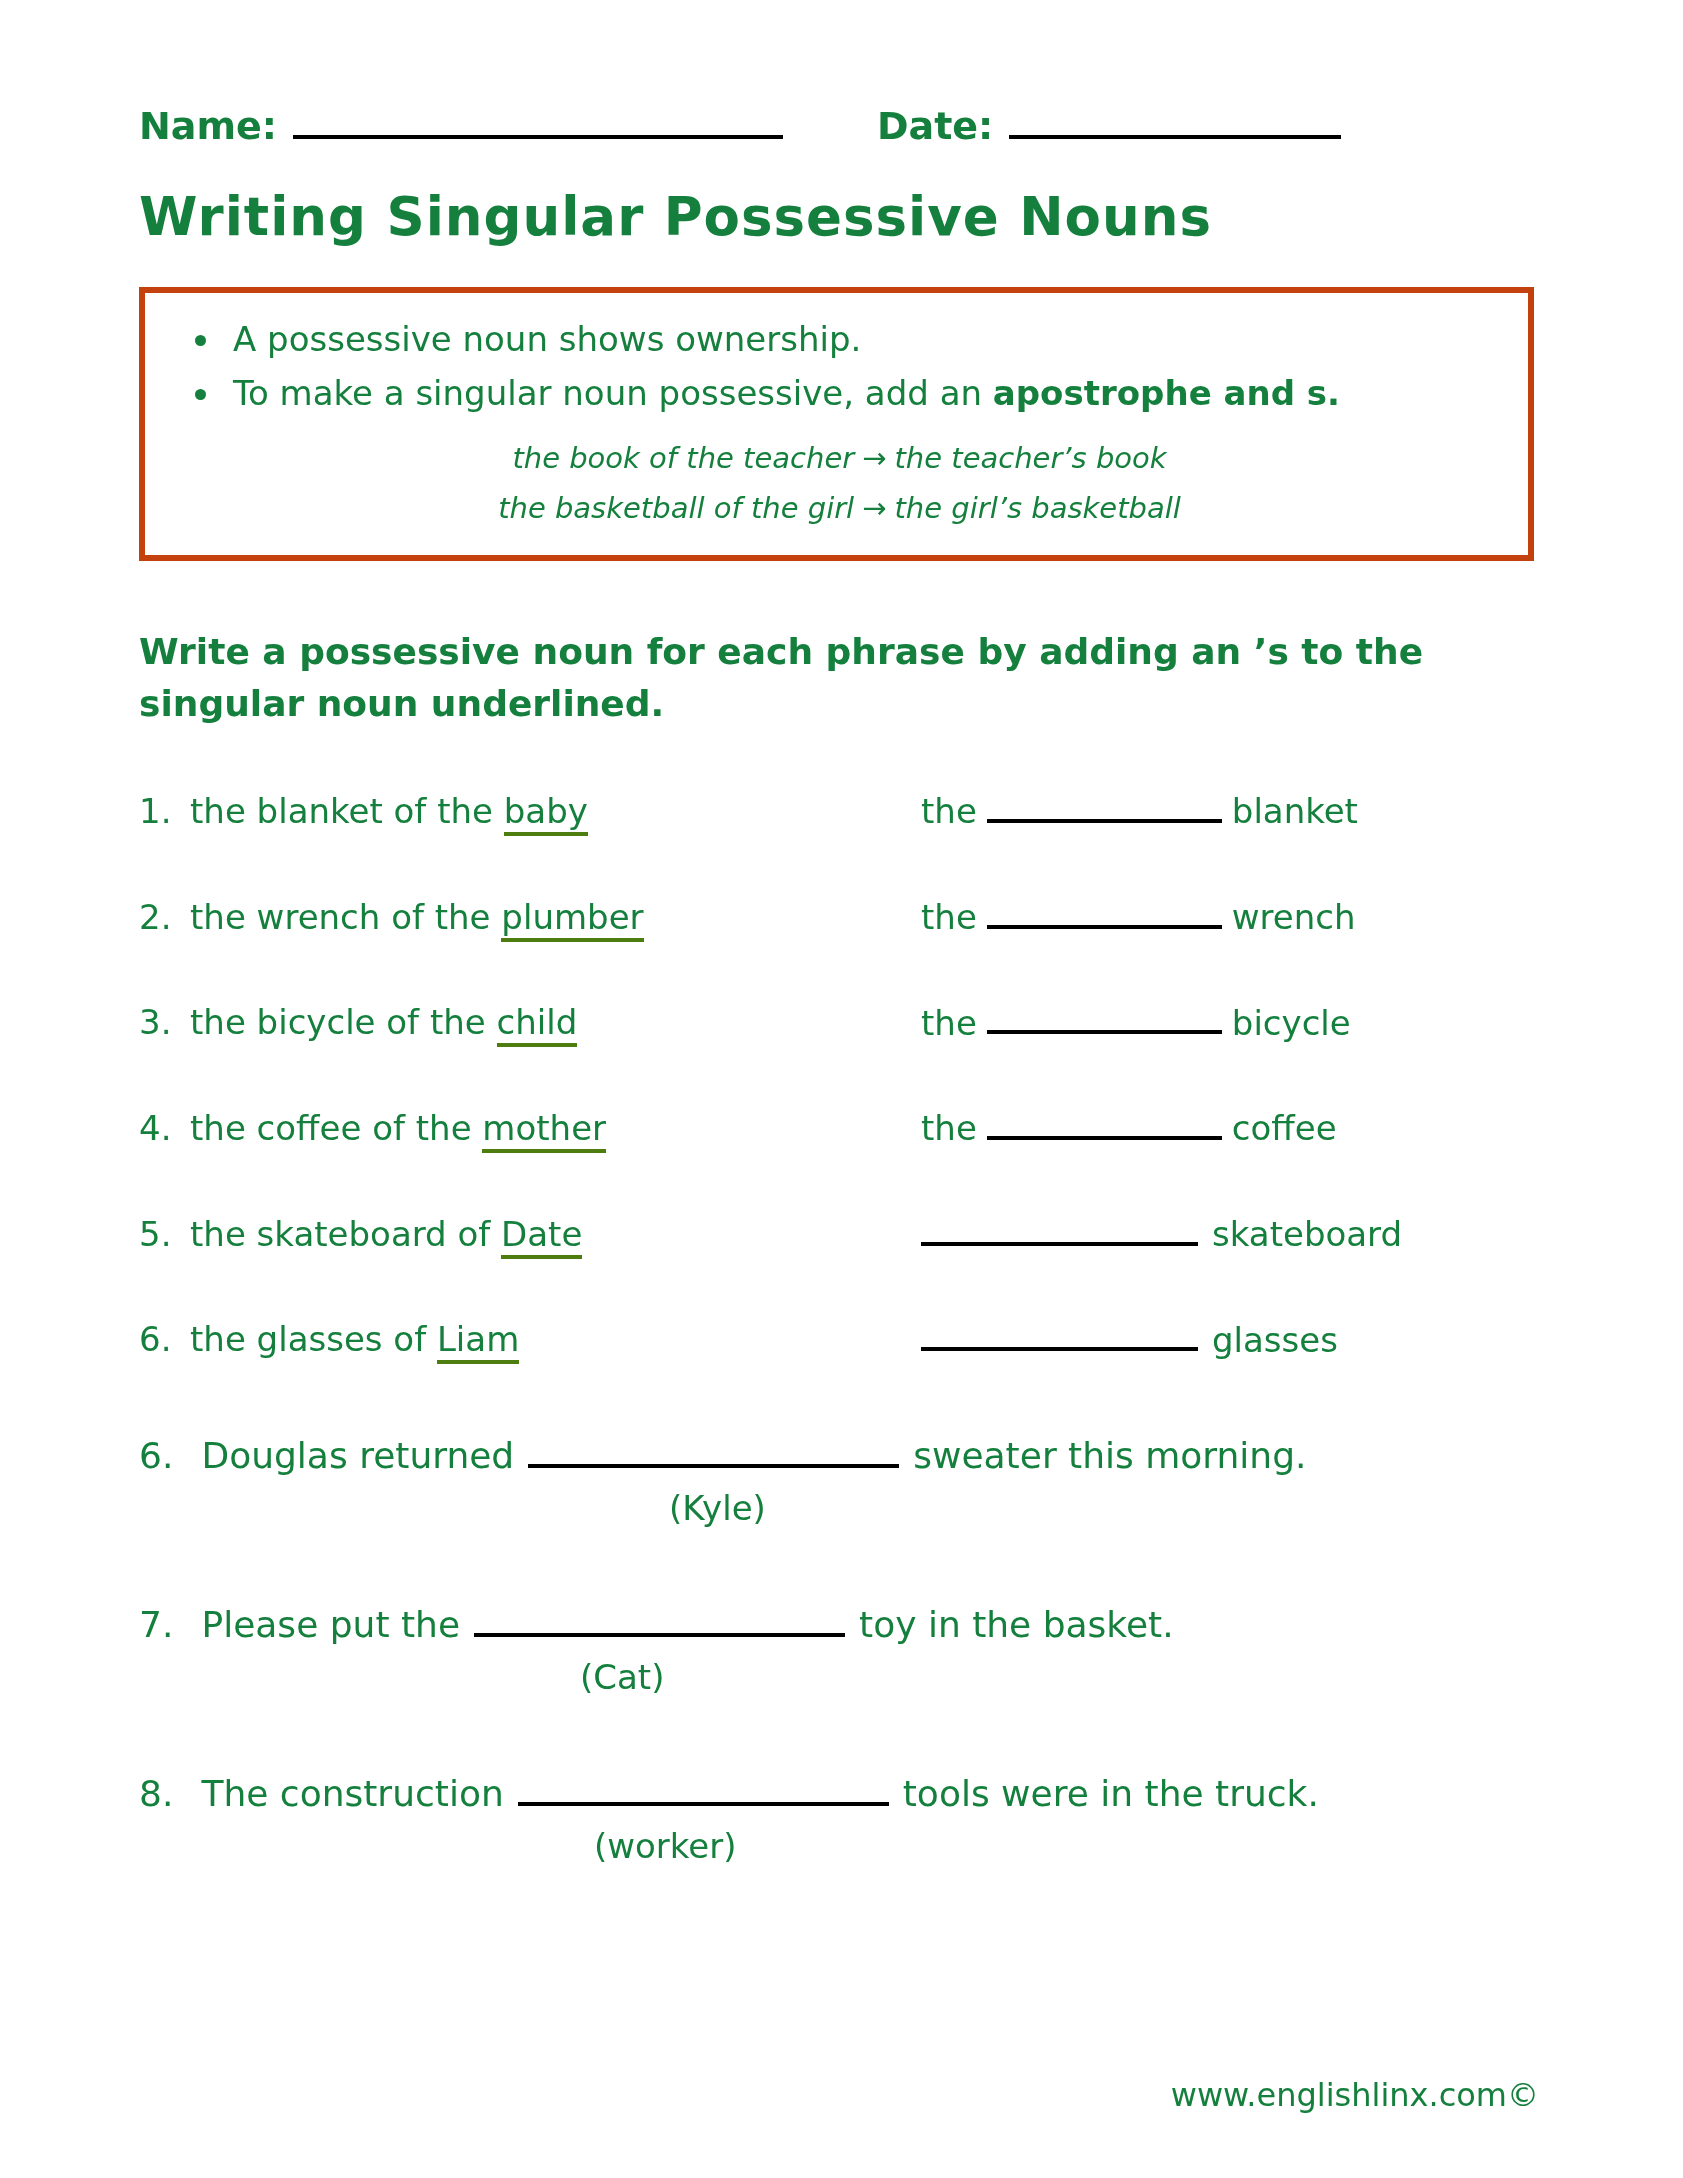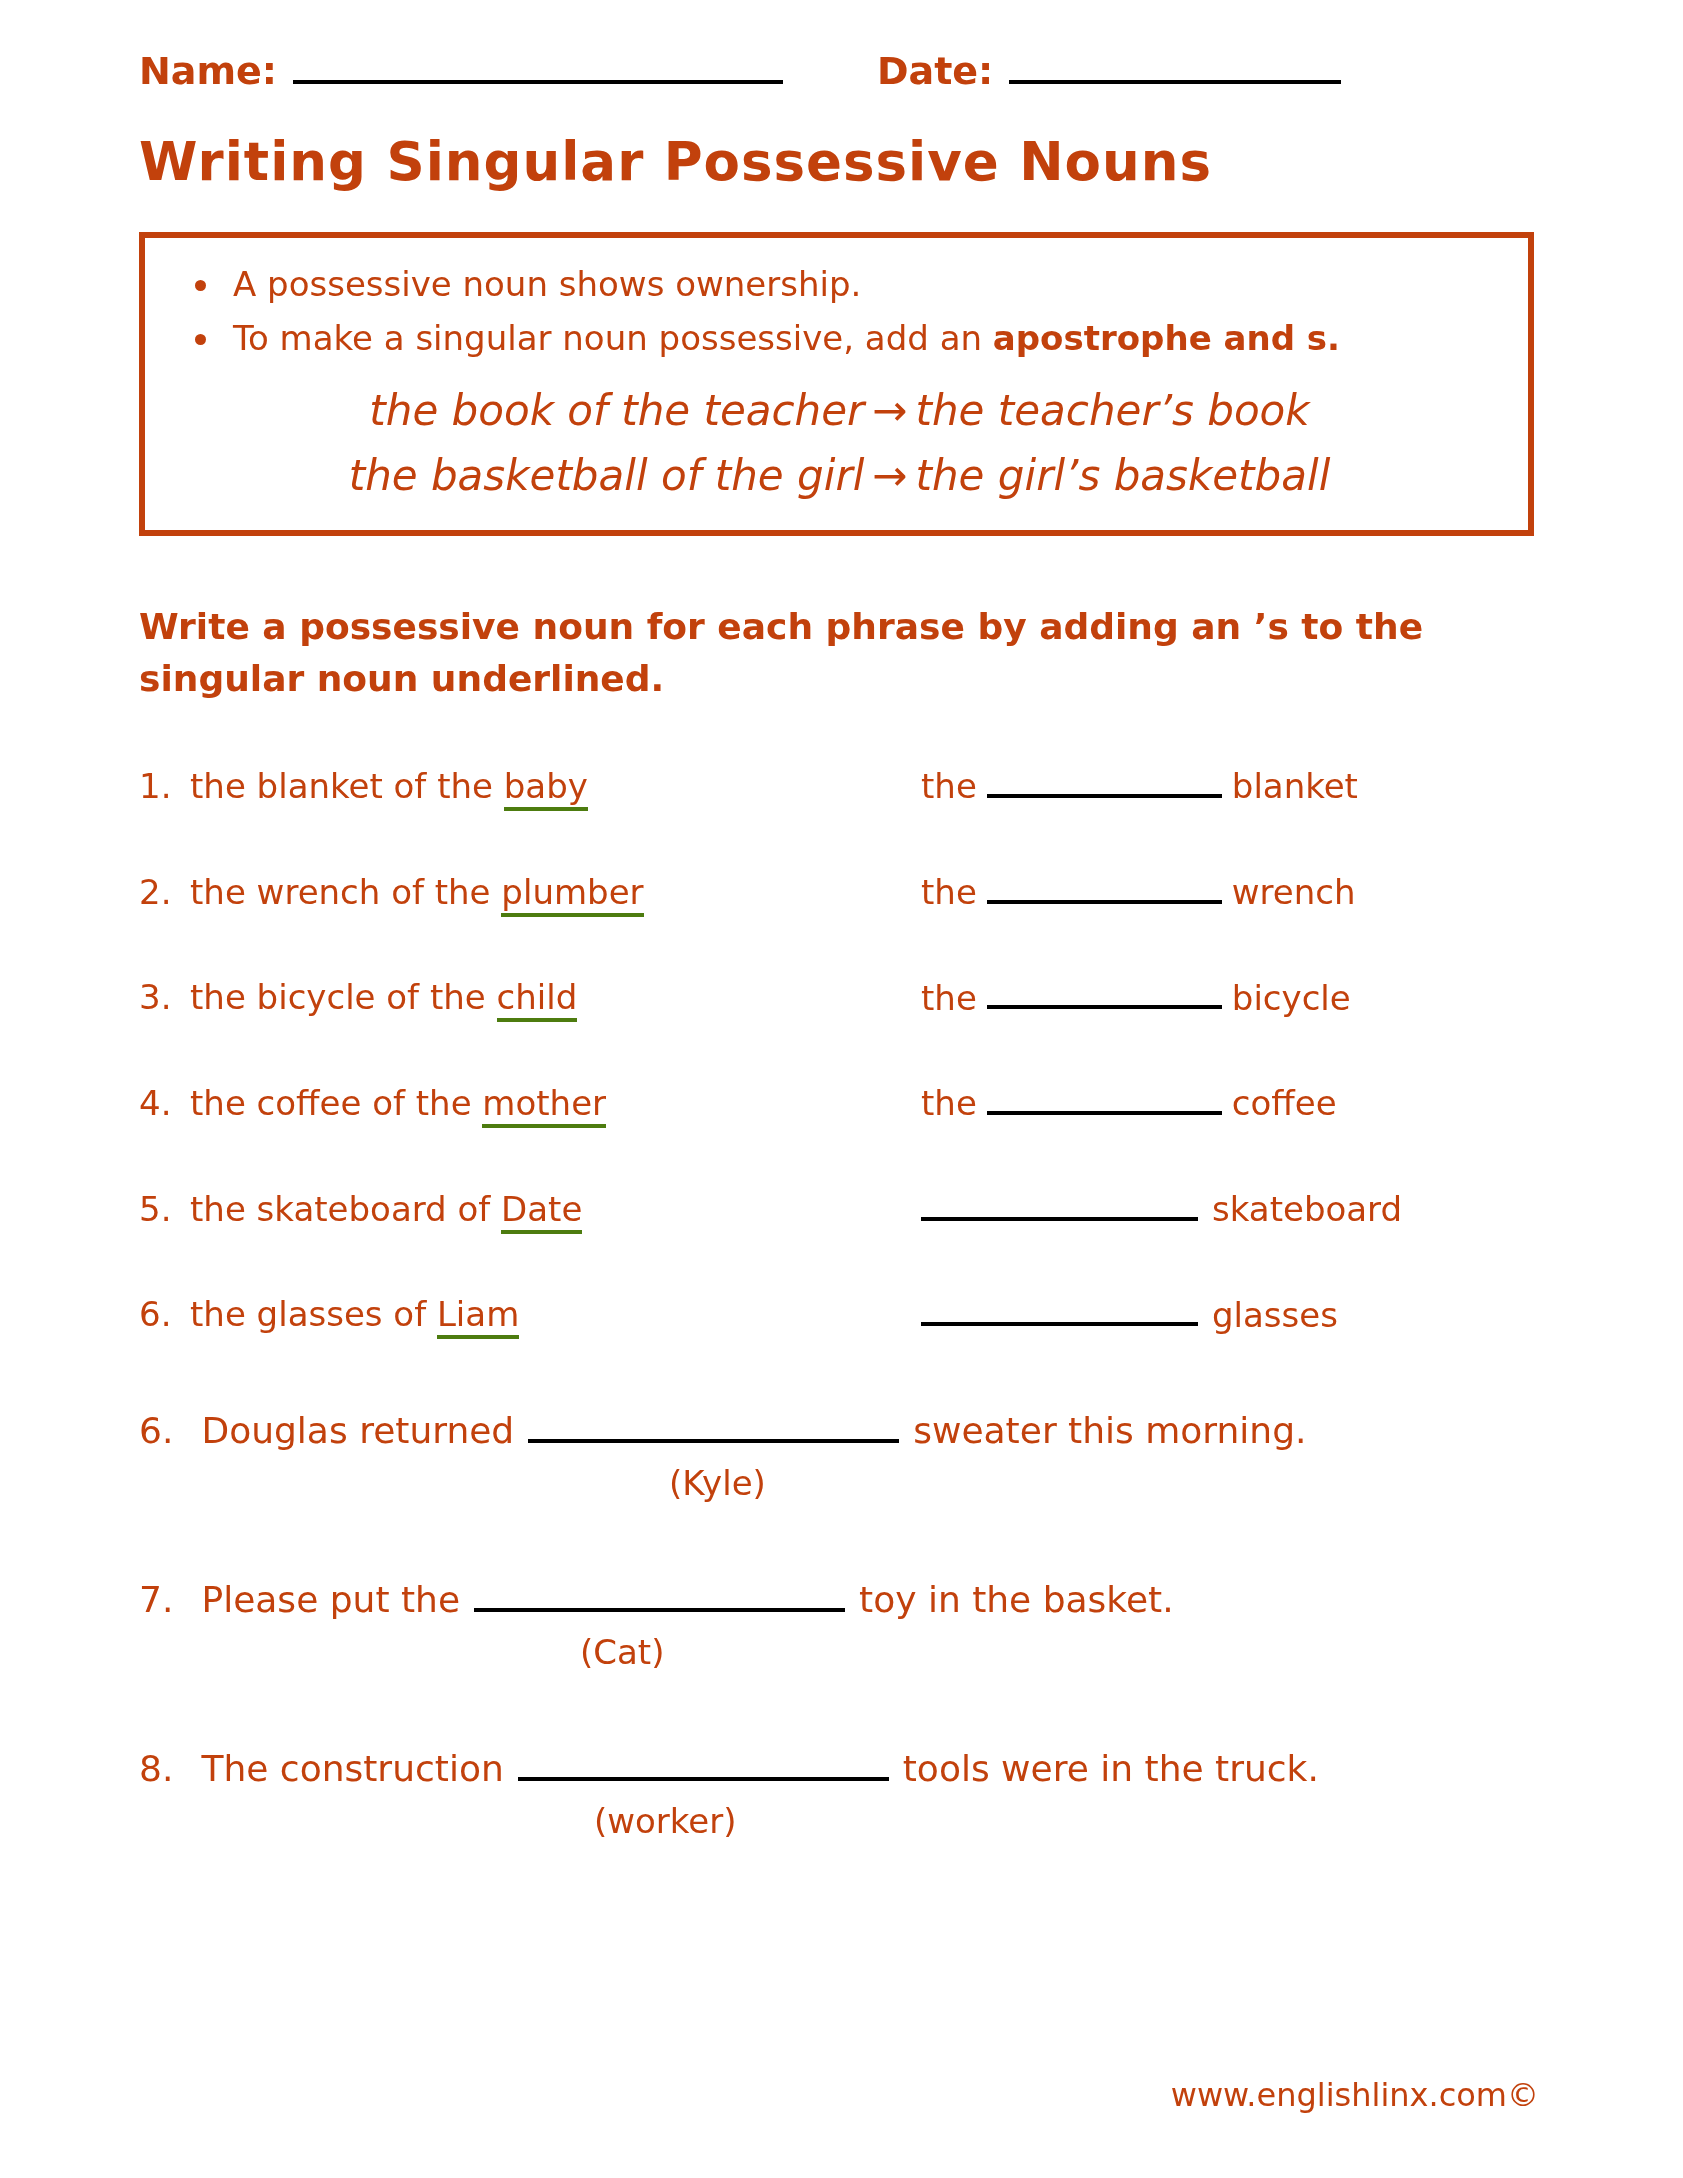--- a/index.html
+++ b/index.html
@@ -2,23 +2,23 @@
 <html><head>
 <meta charset="utf-8">
 <style>
   * { margin: 0; padding: 0; box-sizing: border-box; }
   html, body { background: #ffffff; }
   .page {
     position: relative;
     width: 1683px;
     height: 2178px;
     background: #ffffff;
-    color: #c2410c;
+    color: #15803d;
     font-family: "DejaVu Sans", sans-serif;
-    padding: 44px 149px 0 139px;
+    padding: 99px 149px 0 139px;
     overflow: hidden;
   }
   
   .header-row { display: flex; align-items: baseline; font-size: 38px; font-weight: bold; }
   .field { display: flex; align-items: baseline; }
   .name-field { width: 738px; }
   .blank {
     display: inline-block;
     border-bottom: 4px solid #000000;
     height: 1.05em;
@@ -26,21 +26,21 @@
   }
   .name-blank { width: 490px; margin-left: 16px; }
   .date-blank { width: 332px; margin-left: 16px; }
   
   .title { text-align: left; font-size: 53px; font-weight: bold; margin-top: 38px; letter-spacing: 1px; }
   
   .rules-box { border: 6px solid #c2410c; margin-top: 40px; padding: 26px 30px 30px 36px; }
   .rules-box ul { list-style: disc; padding-left: 42px; font-size: 34px; }
   .rules-box li { margin-bottom: 14px; padding-left: 10px; }
   .rules-box li b { font-weight: bold; }
-  .examples { margin-top: 28px; text-align: center; font-style: italic; font-size: 42px; }
+  .examples { margin-top: 28px; text-align: center; font-style: italic; font-size: 29px; }
   .example { margin-top: 16px; }
   .arrow { font-style: normal; padding: 0 8px; }
   
   .instructions { font-weight: bold; font-size: 36px; line-height: 1.45; margin-top: 65px; max-width: 1396px; }
   
   .items { margin-top: 57px; font-size: 34px; }
   .item-row { display: flex; align-items: baseline; margin-bottom: 62px; }
   .item-left { width: 782px; display: flex; align-items: baseline; }
   .num { min-width: 51px; }
   .u { border-bottom: 4px solid #4d7c0f; padding-bottom: 1px; }

